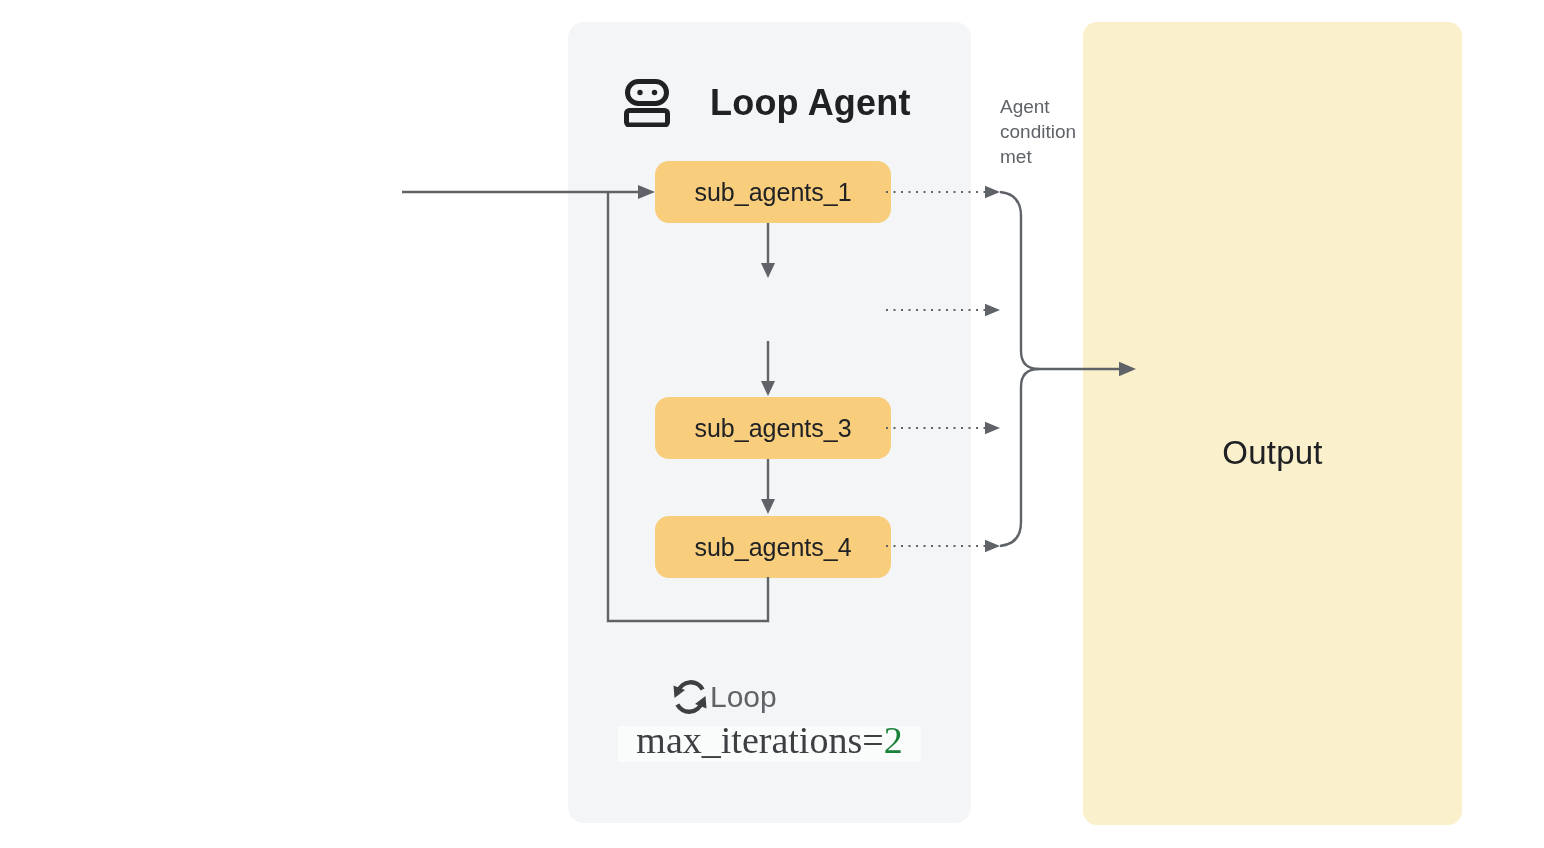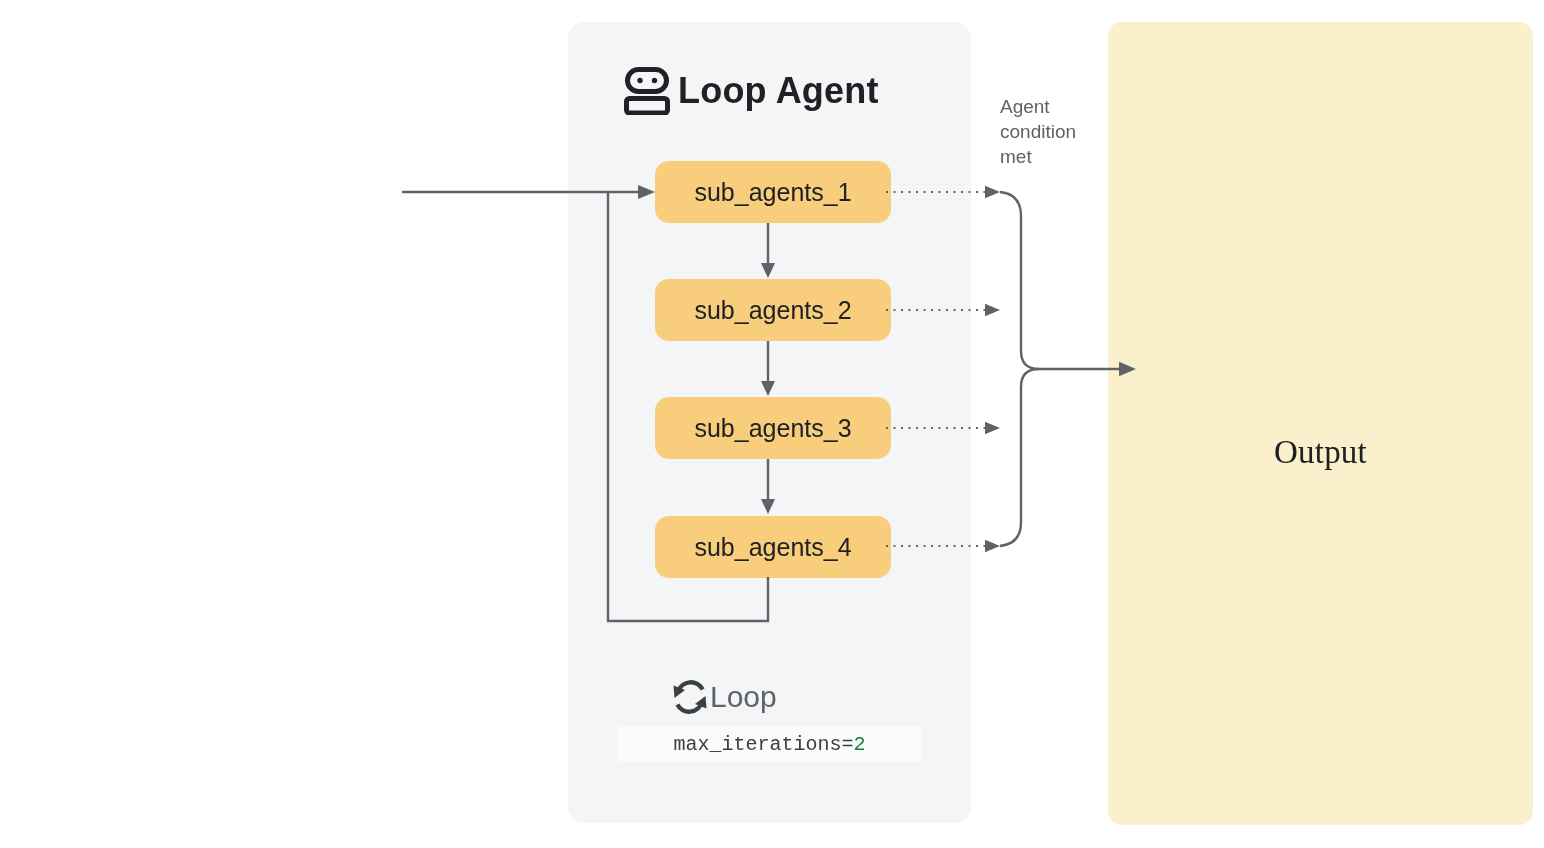--- a/index.html
+++ b/index.html
@@ -2,37 +2,37 @@
 <html><head>
 <meta charset="utf-8">
 <style>
   html,body{margin:0;padding:0;background:#ffffff;font-family:"Liberation Sans",sans-serif;}
   .stage{position:relative;width:1544px;height:848px;background:#ffffff;overflow:hidden;}
 
   .io-box{position:absolute;top:22px;height:803px;background:#FAF0CB;border-radius:14px;
           display:flex;align-items:center;justify-content:center;}
   .io-box .io-label{font-size:33px;font-weight:500;color:#202124;transform:translateY(29px);letter-spacing:.2px;}
   .io-box.input{left:28px;width:374px;}
-  .io-box.output{left:1108px;width:425px;font-family:Liberation Serif, serif;}
+  .io-box.output{left:1083px;width:379px;}
 
   .panel{position:absolute;left:568px;top:22px;width:403px;height:801px;background:#F3F5F6;border-radius:16px;}
 
-  .panel-header{position:absolute;left:56px;top:42px;height:54px;display:flex;align-items:center;gap:8px;}
+  .panel-header{position:absolute;left:56px;top:54px;height:54px;display:flex;align-items:center;gap:40px;}
   .panel-title{font-size:36px;font-weight:600;color:#202124;letter-spacing:.2px;}
 
   .agent-box{position:absolute;left:87px;width:236px;height:62px;background:#F8CE7C;border-radius:14px;
              display:flex;align-items:center;justify-content:center;}
   .agent-box .agent-label{font-size:25px;color:#202124;font-weight:400;}
 
   .loop-row{position:absolute;left:102px;top:652px;height:46px;display:flex;align-items:center;}
   .loop-label{font-size:30px;color:#5F6368;}
 
   .code-line{position:absolute;left:50px;top:704px;width:303px;height:36px;background:#FAFBFB;
-             display:flex;align-items:center;justify-content:center;
-             font-family:Liberation Mono, monospace;font-size:20px;color:#3C4043;}
+             display:flex;align-items:flex-end;justify-content:center;
+             font-family:Liberation Serif, serif;font-size:38px;color:#3C4043;}
   .code-value{color:#188038;}
 
   .exit-note{position:absolute;left:1000px;top:94px;width:102px;font-size:19px;line-height:25px;color:#5F6368;}
 
   svg.wires{position:absolute;left:0;top:0;pointer-events:none;}
   .wire{stroke:#5F6368;stroke-width:2.4;fill:none;}
   .wire-dotted{stroke:#5F6368;stroke-width:2.2;fill:none;stroke-dasharray:2 5.5;}
   .head{fill:#5F6368;stroke:none;}
 
   .icon-robot{display:block;}
@@ -53,23 +53,20 @@
           <circle cx="16" cy="13.5" r="2.7" fill="#202124"></circle>
           <circle cx="30.5" cy="13.5" r="2.7" fill="#202124"></circle>
           <rect x="2.5" y="31.5" width="41" height="14.5" rx="3" fill="none" stroke="#202124" stroke-width="5"></rect>
         </svg>
       </span>
       <span class="panel-title">Loop Agent</span>
     </div>
 
     <div class="agent-box" style="top:139px">
       <span class="agent-label">sub_agents_1</span>
-    </div>
-    <div class="agent-box" style="top:257px">
-      <span class="agent-label">sub_agents_2</span>
     </div>
     <div class="agent-box" style="top:375px">
       <span class="agent-label">sub_agents_3</span>
     </div>
     <div class="agent-box" style="top:494px">
       <span class="agent-label">sub_agents_4</span>
     </div>
 
     <div class="loop-row">
       <span>

